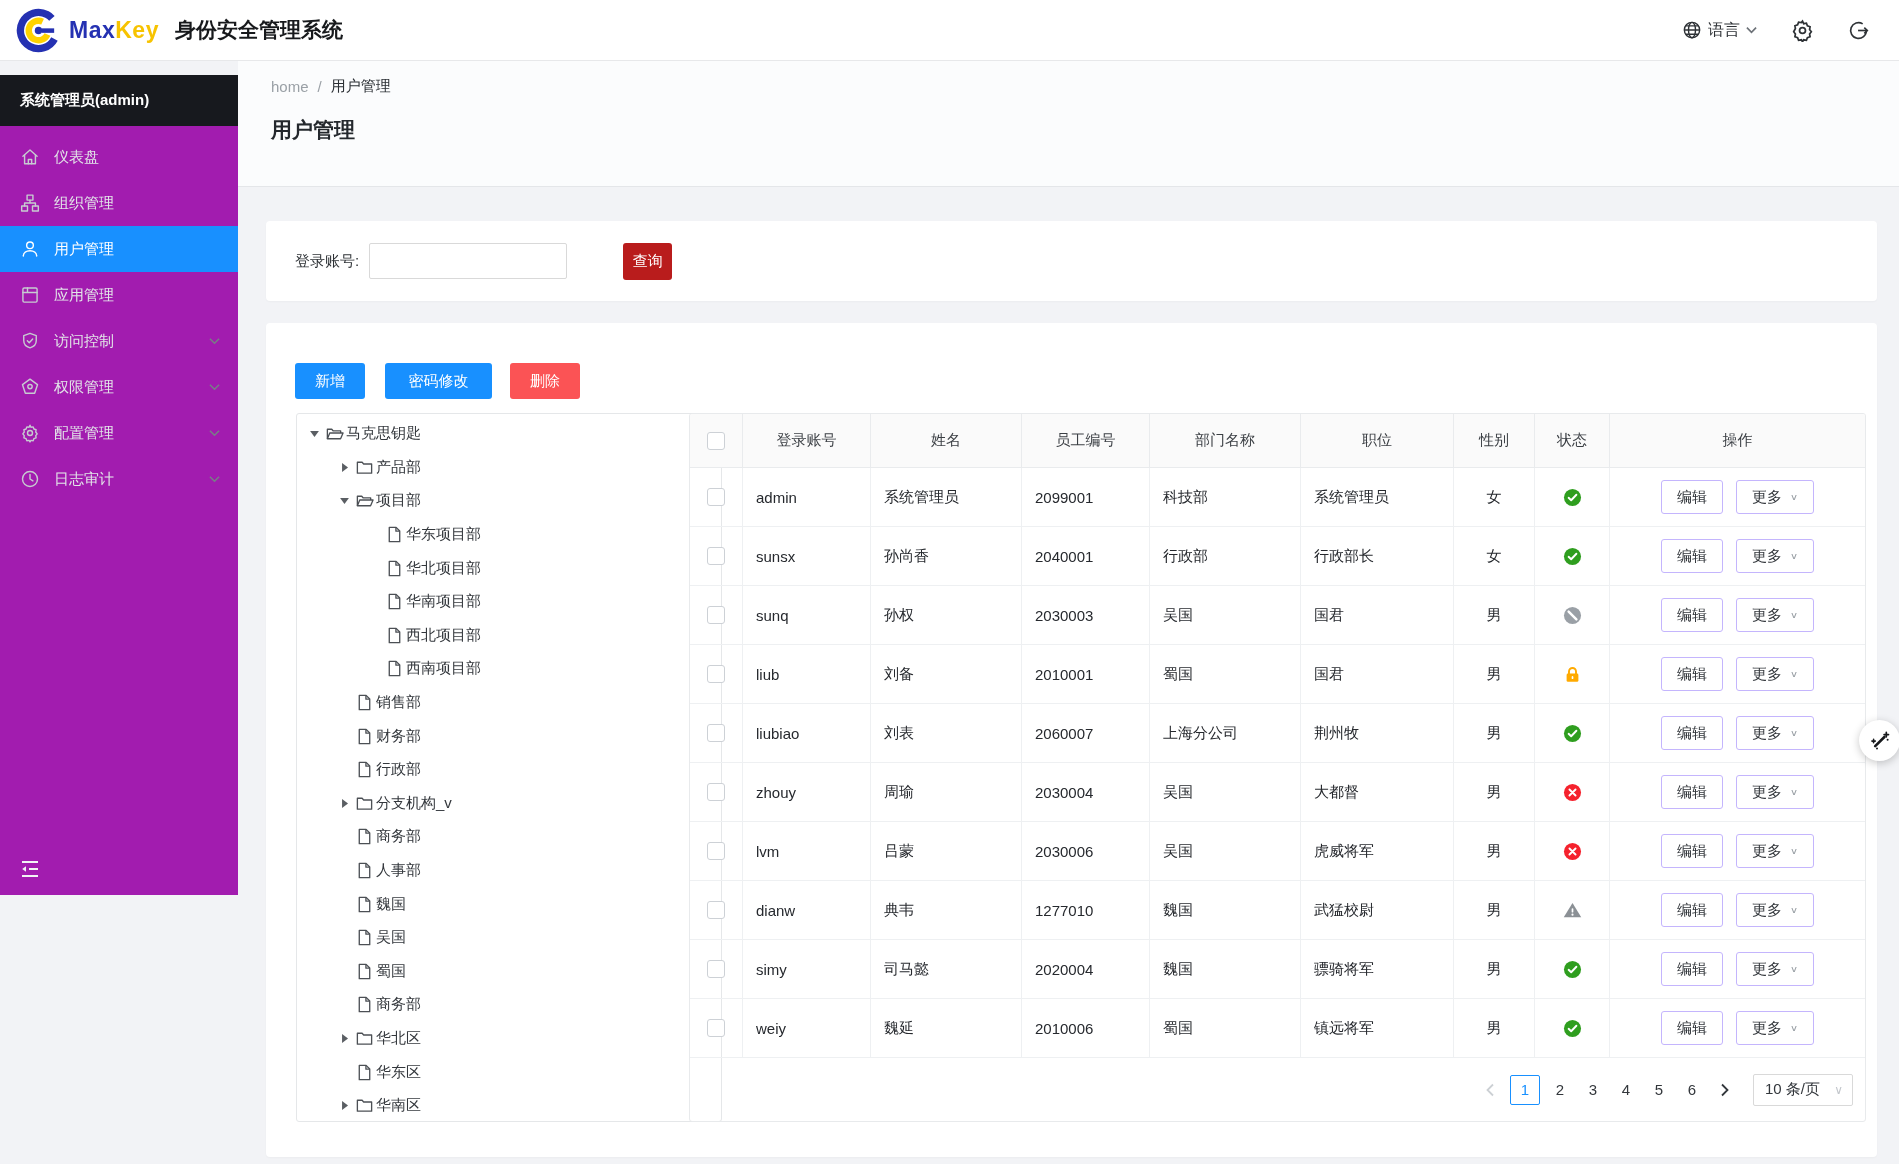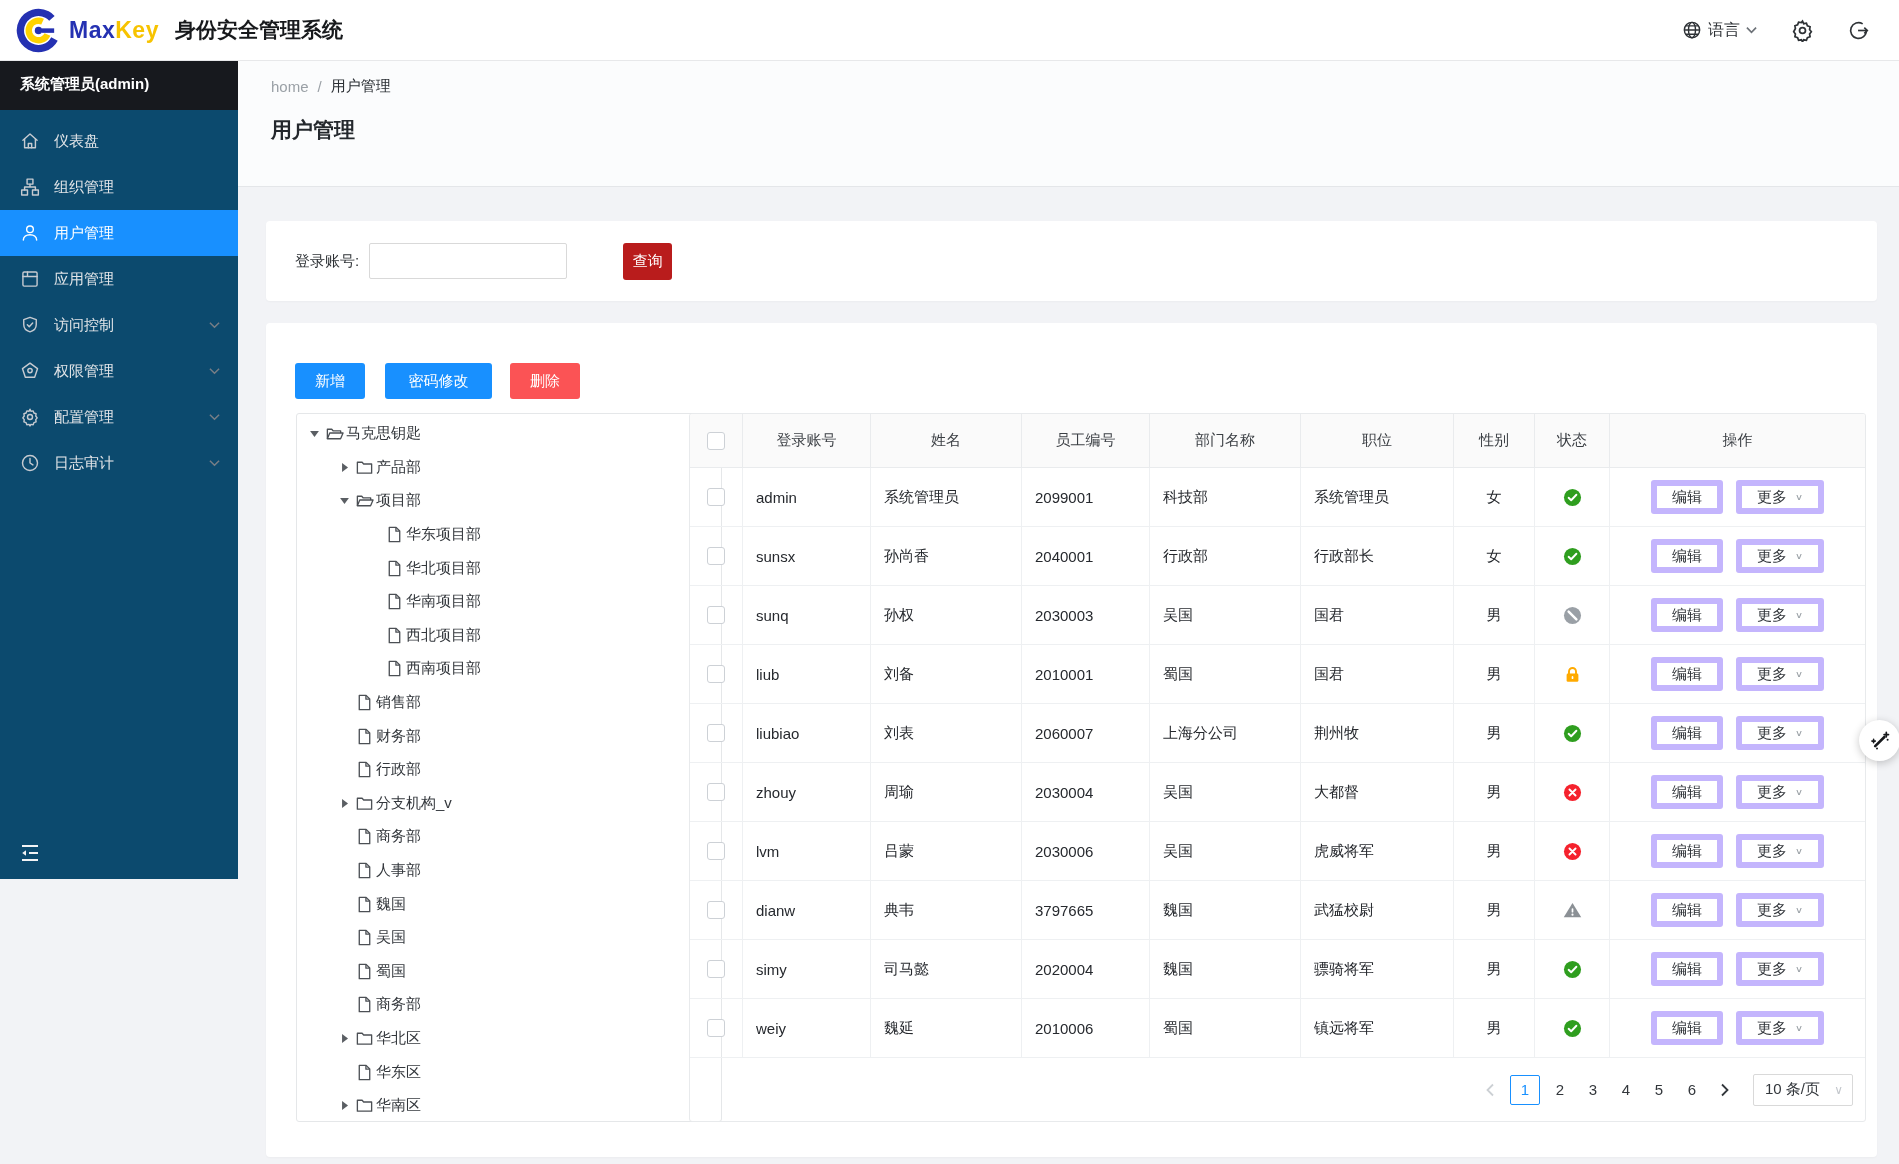--- a/index.html
+++ b/index.html
@@ -17,21 +17,21 @@
     border-bottom:1px solid #e7e8ea;display:flex;z-index:9;}
   .brand{display:flex;align-items:center;margin-left:16px;gap:8px;}
   .brand-name{font-size:23px;font-weight:700;letter-spacing:.5px;}
   .brand-max{color:#2531b2;} .brand-key{color:#f7c300;}
   .app-title{font-size:21px;font-weight:700;color:#17191c;margin-left:8px;}
   .topbar-right{margin-left:auto;display:flex;align-items:center;gap:34px;margin-right:30px;}
   .lang{display:flex;align-items:center;gap:6px;font-size:16px;color:#2e3236;cursor:pointer;}
   .top-icon{color:#2e3236;cursor:pointer;display:flex;align-items:center;}
 
   
-  .sidebar{position:absolute;top:59px;left:0;width:238px;height:820px;background:#0c4a6e;z-index:8;}
+  .sidebar{position:absolute;top:75px;left:0;width:238px;height:820px;background:#a21caf;z-index:8;}
   .side-user{height:51px;background:#17191e;color:#fff;font-weight:700;font-size:15px;
     display:flex;align-items:center;padding:0 20px;}
   .menu{padding-top:8px;}
   .menu-item{height:46px;display:flex;align-items:center;padding:0 18px 0 20px;color:#e2e5e8;
     font-size:15px;cursor:pointer;}
   .menu-item .mi-icon{width:20px;height:20px;margin-right:14px;color:#c7cbd1;flex:0 0 auto;}
   .menu-item.active-true{background:#1890ff;color:#fff;}
   .menu-item.active-true .mi-icon{color:#fff;}
   .mi-chev{margin-left:auto;color:#787e86;display:none;}
   .chevron-true .mi-chev{display:block;}
@@ -82,21 +82,21 @@
     border-right:1px solid #e9ebed;}
   .th:last-child{border-right:none;}
   .trow{height:59px;border-bottom:1px solid #eef0f2;}
   .td{display:flex;align-items:center;padding-left:13px;font-size:15px;color:#26292e;
     border-right:1px solid #eef0f2;overflow:hidden;}
   .td:last-child{border-right:none;}
   .td.center{justify-content:center;padding-left:0;}
   .cb{width:18px;height:18px;border:1px solid #cdd1d6;border-radius:3px;background:#fff;cursor:pointer;}
   .status-icon{width:19px;height:19px;}
   .ops{gap:13px;}
-  .btn-ghost{height:34px;padding:0 15px;border:6px solid #c4b5fd;border-radius:3px;background:#fff;
+  .btn-ghost{height:34px;padding:0 15px;border:1px solid #c4b5fd;border-radius:3px;background:#fff;
     font-size:15px;color:#33373c;display:inline-flex;align-items:center;gap:8px;cursor:pointer;font-family:inherit;}
   .btn-ghost .chev-sm{color:#9aa0a6;font-size:11px;transform:scaleY(.8);}
 
   
   .tfoot{height:63px;display:flex;align-items:center;justify-content:flex-end;padding-right:12px;gap:7px;
     font-size:15px;color:#33373c;}
   .pg-arrow{width:26px;height:30px;display:flex;align-items:center;justify-content:center;cursor:pointer;}
   .pg-arrow.disabled{color:#ccd0d4;cursor:default;}
   .pg-num{min-width:26px;height:30px;display:flex;align-items:center;justify-content:center;cursor:pointer;border-radius:2px;}
   .pg-num.active-true{width:30px;border:1px solid #1890ff;color:#1890ff;}
@@ -715,21 +715,21 @@
             <span class="chev-sm">∨</span>
           </button>
         </div>
       </div>
       <div class="trow status-warn">
         <div class="td center">
           <span class="cb"></span>
         </div>
         <div class="td">dianw</div>
         <div class="td">典韦</div>
-        <div class="td">3797665</div>
+        <div class="td">1277010</div>
         <div class="td">魏国</div>
         <div class="td">武猛校尉</div>
         <div class="td center">男</div>
         <div class="td center">
           <span class="status-icon">
             <svg width="19" height="19" viewBox="0 0 20 20">
               <path d="M10 2.2L19.2 17H.8z" fill="#8b9095"></path>
               <rect x="9.1" y="7.6" width="1.8" height="4.6" rx=".9" fill="#fff"></rect>
               <circle cx="10" cy="14.4" r="1.15" fill="#fff"></circle>
             </svg>

